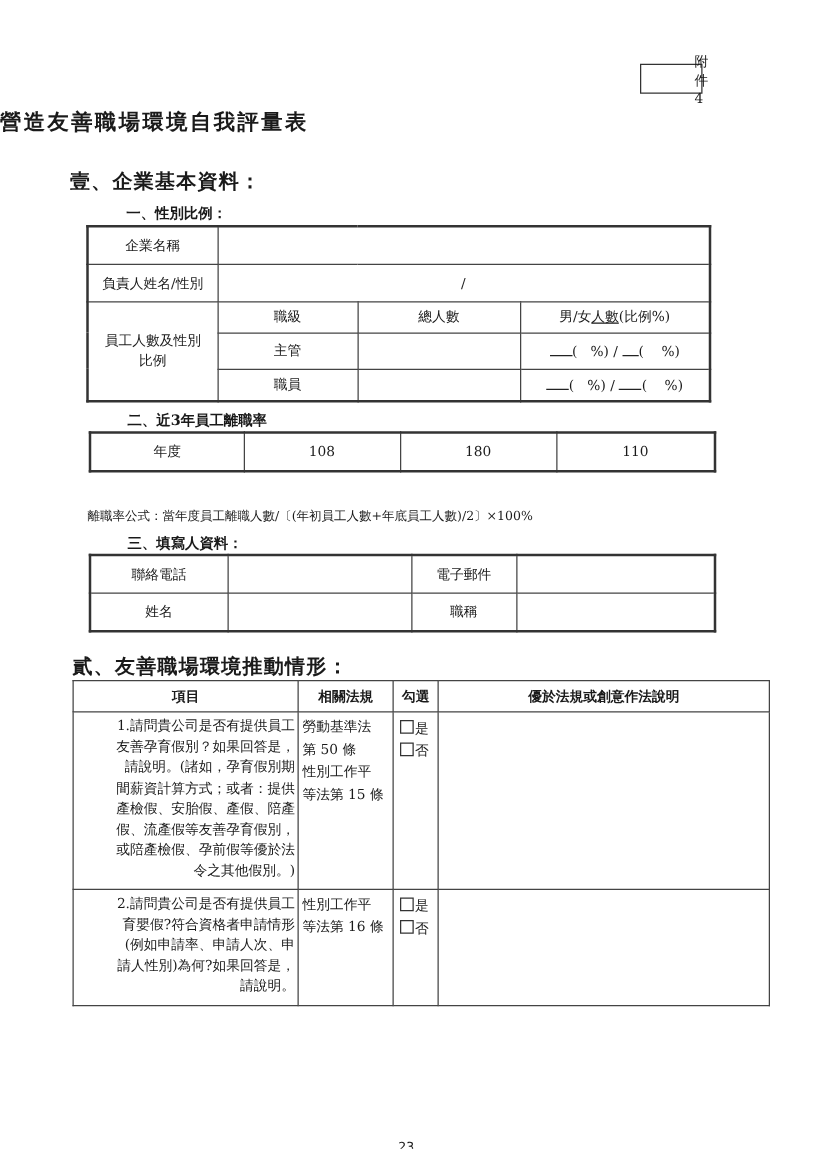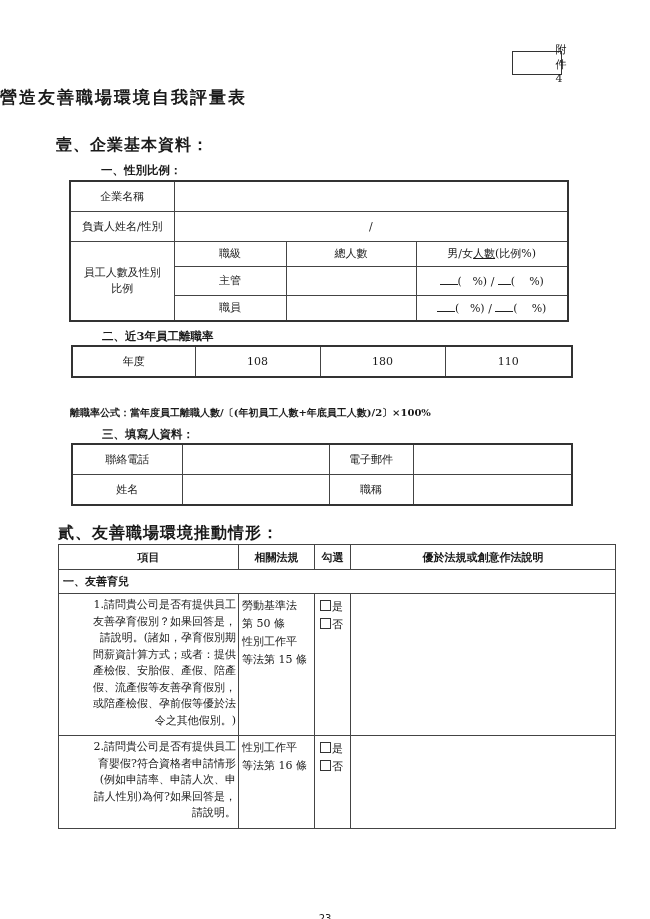--- a/index.html
+++ b/index.html
@@ -13,21 +13,21 @@
     font-size: 11px; display: flex; align-items: center; justify-content: center; box-sizing: border-box; padding-left: 48px;
   }
   .title {
     left: 0; width: 650px; top: 86px; font-size: 17px; font-weight: bold; letter-spacing: 2px;
   }
   .h1 { font-size: 16px; font-weight: bold; letter-spacing: 1px; }
   .h2 { font-size: 11.5px; font-weight: bold; margin-left: 31px; }
   table { border-collapse: collapse; position: absolute; table-layout: fixed; }
   td { border: 1px solid #444; font-size: 11px; text-align: center; vertical-align: middle; padding: 0; }
   table.outer { border: 2px solid #333; }
-  .formula { font-size: 10px; font-weight: bold; }
+  .formula { font-size: 10px; }
   .left { text-align: left; padding-left: 4px; }
   .q { text-align: right; vertical-align: top; font-size: 11px; line-height: 16.5px; padding: 3px 2px 0 20px; }
   .q .indent { padding-left: 10px; }
   .law { text-align: left; vertical-align: top; font-size: 11px; line-height: 18px; padding: 3px 2px 0 3px; }
   .chk { text-align: left; vertical-align: top; padding: 4px 0 0 5px; font-size: 11px; line-height: 18px; }
   .box { display: inline-block; width: 9px; height: 9px; border: 1px solid #333; vertical-align: -1px; margin-right: 1px; }
   .ul { text-decoration: underline; }
   .blank { display: inline-block; border-bottom: 1px solid #222; width: 18px; height: 10px; }
   .blank.s { width: 13px; }
   .pageno { left: 0; width: 650px; top: 865px; text-align: center; font-size: 10px; font-family: "DejaVu Sans", sans-serif; margin-top: 48px; }
@@ -141,23 +141,20 @@
       <col style="width:36px">
       <col style="width:265px">
     </colgroup>
   <tbody>
       <tr style="height:25px">
     <td style="font-weight:bold">項目</td>
     <td style="font-weight:bold">相關法規</td>
     <td style="font-weight:bold">勾選</td>
     <td style="font-weight:bold">優於法規或創意作法說明</td>
   </tr>
-  <tr style="height:24px">
-    <td colspan="4" class="left" style="font-weight:bold">一、友善育兒</td>
-  </tr>
   <tr style="height:142px">
     <td class="q">
       <div>1.請問貴公司是否有提供員工</div>
       <div class="indent">友善孕育假別？如果回答是，請說明。(諸如，孕育假別期間薪資計算方式；或者：提供產檢假、安胎假、產假、陪產假、流產假等友善孕育假別，或陪產檢假、孕前假等優於法令之其他假別。)</div>
     </td>
     <td class="law">
       <div>勞動基準法</div>
       <div>第 50 條</div>
       <div>性別工作平</div>
       <div>等法第 15 條</div>

